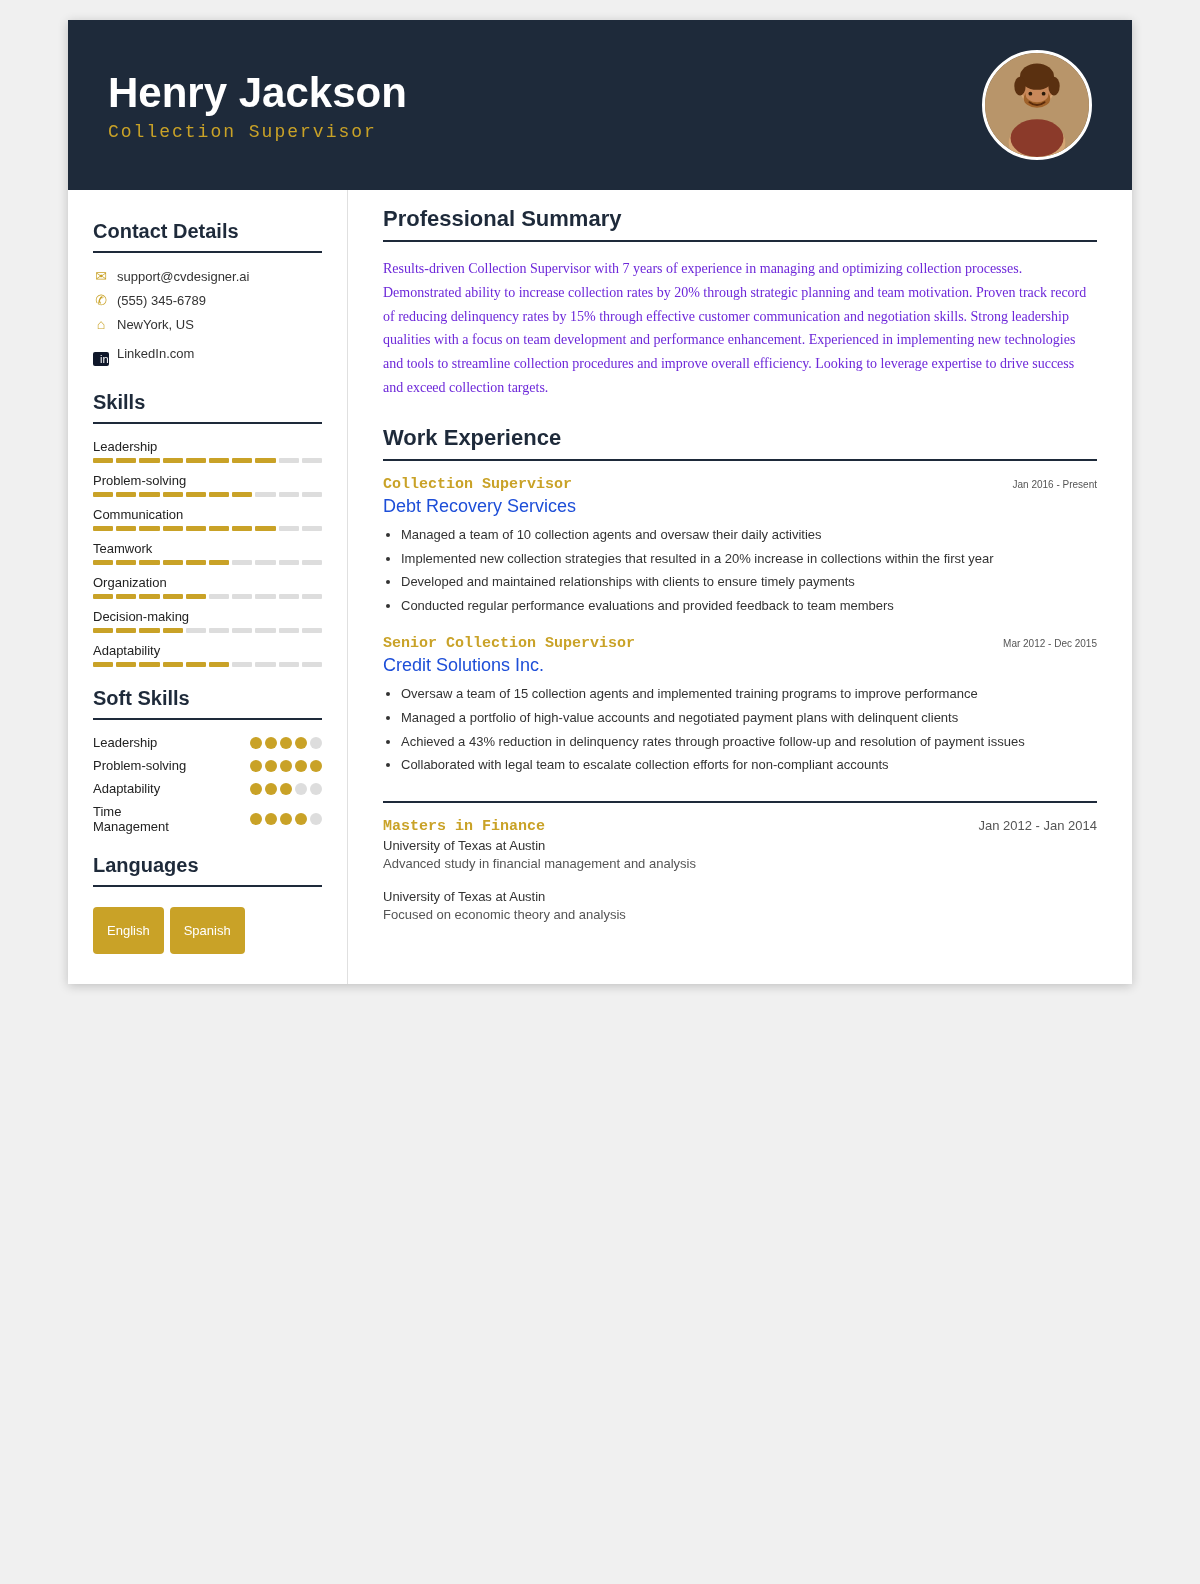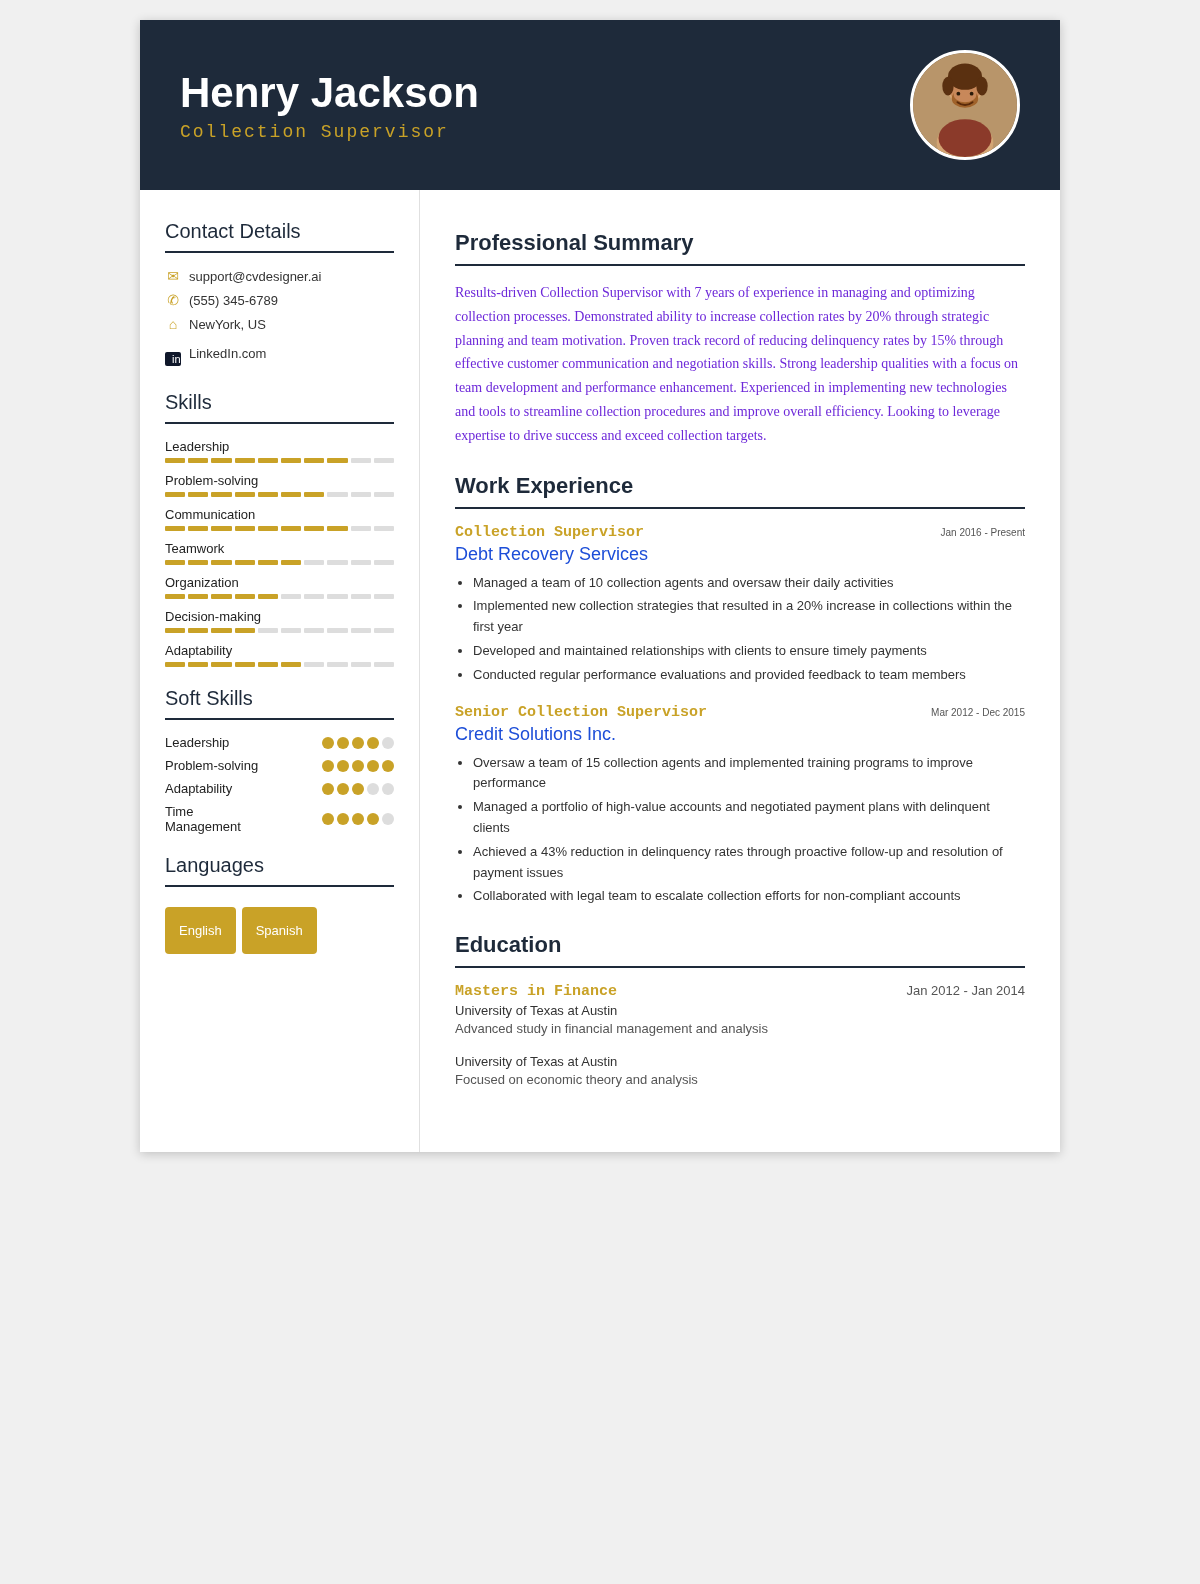--- a/index.html
+++ b/index.html
@@ -4,21 +4,21 @@
   <style>
     * { margin: 0; padding: 0; box-sizing: border-box; }
     body {
       font-family: Georgia, 'Times New Roman', serif;
       background: #f0f0f0;
       display: flex;
       justify-content: center;
       padding: 20px;
     }
     .resume {
-      width: 920px;
+      width: 1064px;
       background: #fff;
       box-shadow: 0 2px 10px rgba(0,0,0,0.2);
     }
     
     .header {
       background: #1e2a3a;
       padding: 30px 40px;
       display: flex;
       align-items: center;
       justify-content: space-between;
@@ -57,21 +57,21 @@
     }
     
     .sidebar {
       width: 280px;
       min-width: 280px;
       padding: 30px 25px;
       border-right: 1px solid #e0e0e0;
     }
     .section-title {
       font-size: 20px;
-      font-weight: normal;
+      font-weight: bold;
       color: #1e2a3a;
       font-family: Arial, sans-serif;
       margin-bottom: 8px;
     }
     .section-divider {
       border: none;
       border-top: 2px solid #1e2a3a;
       margin-bottom: 15px;
     }
     .contact-item {
@@ -144,21 +144,21 @@
       padding: 16px 14px;
       border-radius: 4px;
       font-size: 13px;
       font-family: Arial, sans-serif;
       margin-right: 6px;
       margin-top: 5px;
     }
     
     .main {
       flex: 1;
-      padding: 40px 35px;
+      padding: 16px 35px;
     }
     .main-section { margin-bottom: 25px; }
     .main-section-title {
       font-size: 22px;
       font-weight: bold;
       color: #1e2a3a;
       font-family: Arial, sans-serif;
       margin-bottom: 8px;
     }
     .main-section-divider {
@@ -500,21 +500,20 @@
       <li>Oversaw a team of 15 collection agents and implemented training programs to improve performance</li>
                 <li>Managed a portfolio of high-value accounts and negotiated payment plans with delinquent clients</li>
                 <li>Achieved a 43% reduction in delinquency rates through proactive follow-up and resolution of payment issues</li>
                 <li>Collaborated with legal team to escalate collection efforts for non-compliant accounts</li>
     </ul>
   </div>
           </div>
       </div>
 
       <div class="main-section">
-        <div class="main-section-title">Education</div>
         <hr class="main-section-divider">
         <div id="education-list">
             <div class="edu-item">
     <div class="edu-header">
       <span class="edu-degree">Masters in Finance</span>
       <span class="edu-date">Jan 2012 - Jan 2014</span>
     </div>
     <div class="edu-school">University of Texas at Austin</div>
     <div class="edu-desc">Advanced study in financial management and analysis</div>
   </div>

